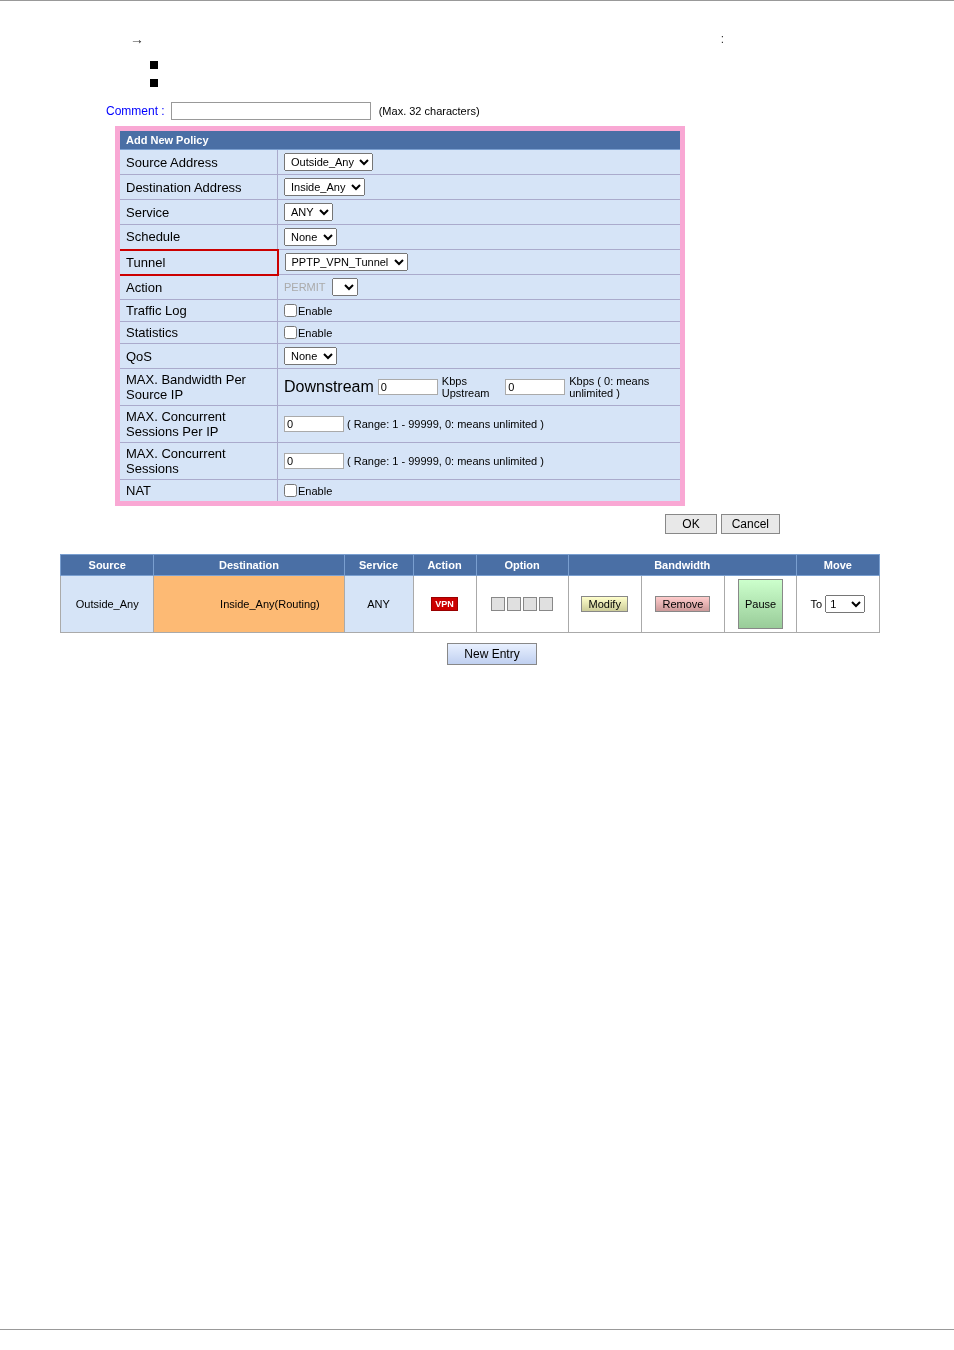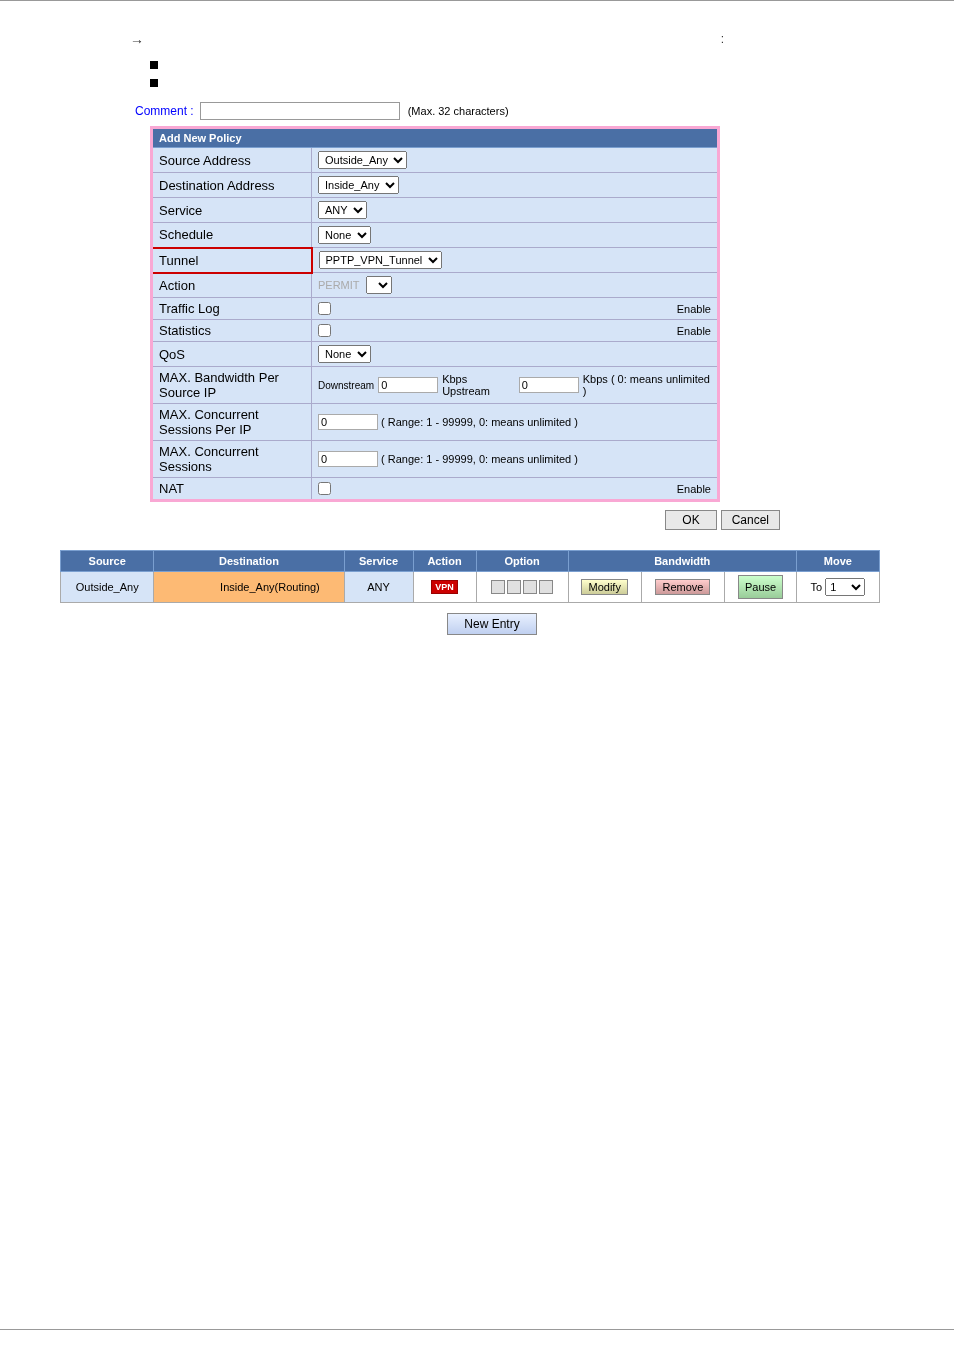--- a/index.html
+++ b/index.html
@@ -56,21 +56,21 @@
       height: 8px;
       background: #000;
       margin-right: 8px;
       margin-top: 2px;
       flex-shrink: 0;
     }
 
     .comment-row {
       display: flex;
       align-items: center;
-      margin-left: 105px;
+      margin-left: 76px;
       margin-bottom: 6px;
       font-size: 12px;
       color: #00f;
     }
     .comment-label {
       color: #00f;
       margin-right: 6px;
     }
     .comment-input {
       width: 200px;
@@ -80,24 +80,24 @@
       padding: 1px 3px;
     }
     .comment-hint {
       color: #000;
       margin-left: 8px;
       font-size: 11px;
     }
 
     
     .policy-table {
-      margin-left: 120px;
+      margin-left: 85px;
       width: 570px;
       border-collapse: collapse;
-      border: 3px solid #f9a8d4;
+      border: 5px solid #f9a8d4;
     }
     .policy-table .header-row td {
       background: #4a6fa5;
       color: #fff;
       font-weight: bold;
       font-size: 11px;
       padding: 3px 6px;
       border: 1px solid #7a9fd0;
     }
     .policy-table tr.field-row td {
@@ -128,41 +128,40 @@
       font-size: 11px;
       height: 16px;
       width: 60px;
       border: 1px solid #aaa;
       padding: 1px 2px;
     }
 
     .checkbox-label {
       display: flex;
       align-items: center;
-      gap: 8px;
-      font-size: 11px;
-      justify-content: space-between;
+      gap: 1px;
+      font-size: 11px;
     }
     .checkbox-label input[type="checkbox"] {
       margin: 0;
     }
 
     .permit-text {
       color: #aaa;
       font-size: 11px;
     }
 
     .bandwidth-row {
       display: flex;
       align-items: center;
       gap: 4px;
       font-size: 11px;
     }
     .bandwidth-label {
-      font-size: 10px;
+      font-size: 16px;
     }
 
     .ok-cancel-row {
       display: flex;
       justify-content: flex-end;
       margin-left: 180px;
       width: 570px;
       margin-top: 8px;
       gap: 4px;
     }
@@ -246,21 +245,21 @@
       background: linear-gradient(to bottom, #ffcccc, #cc9999);
       border: 1px solid #888;
       padding: 1px 6px;
       font-size: 11px;
       cursor: pointer;
       color: #000;
     }
     .btn-pause {
       background: linear-gradient(to bottom, #ccffcc, #99cc99);
       border: 1px solid #888;
-      padding: 5px 6px;
+      padding: 18px 6px;
       font-size: 11px;
       cursor: pointer;
       color: #000;
     }
 
     .move-cell {
       display: flex;
       align-items: center;
       gap: 3px;
       justify-content: center;

